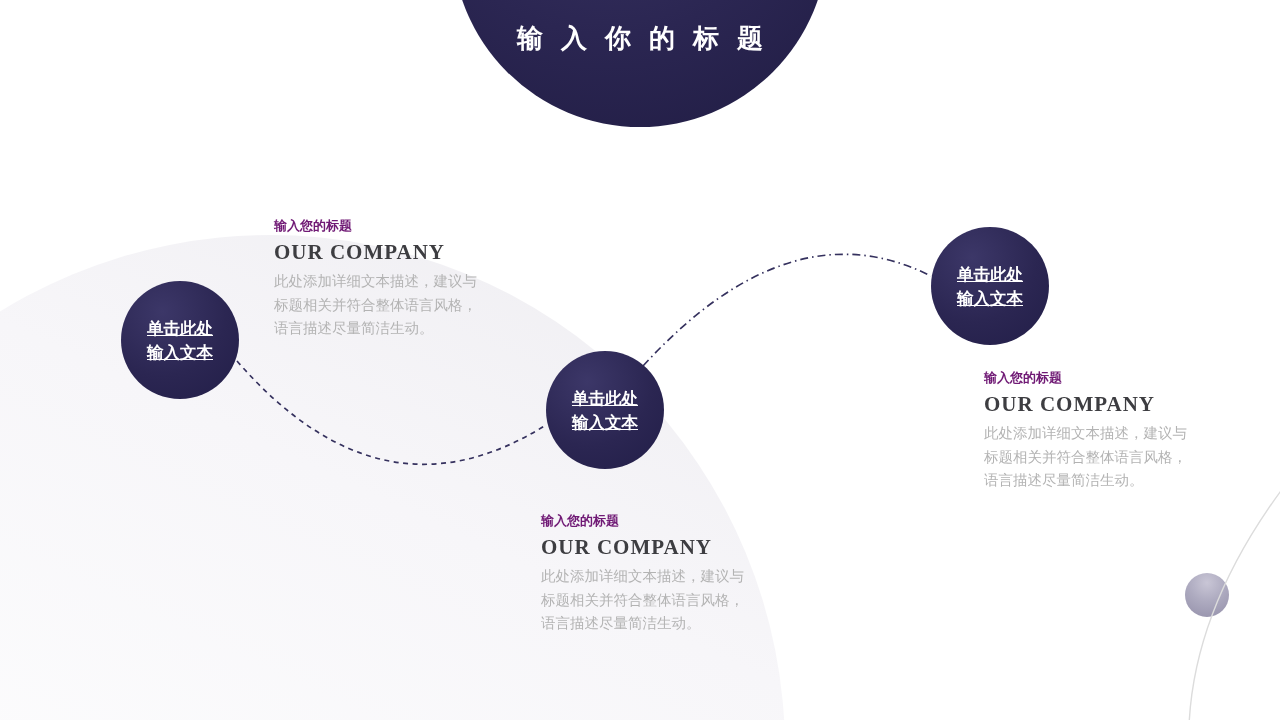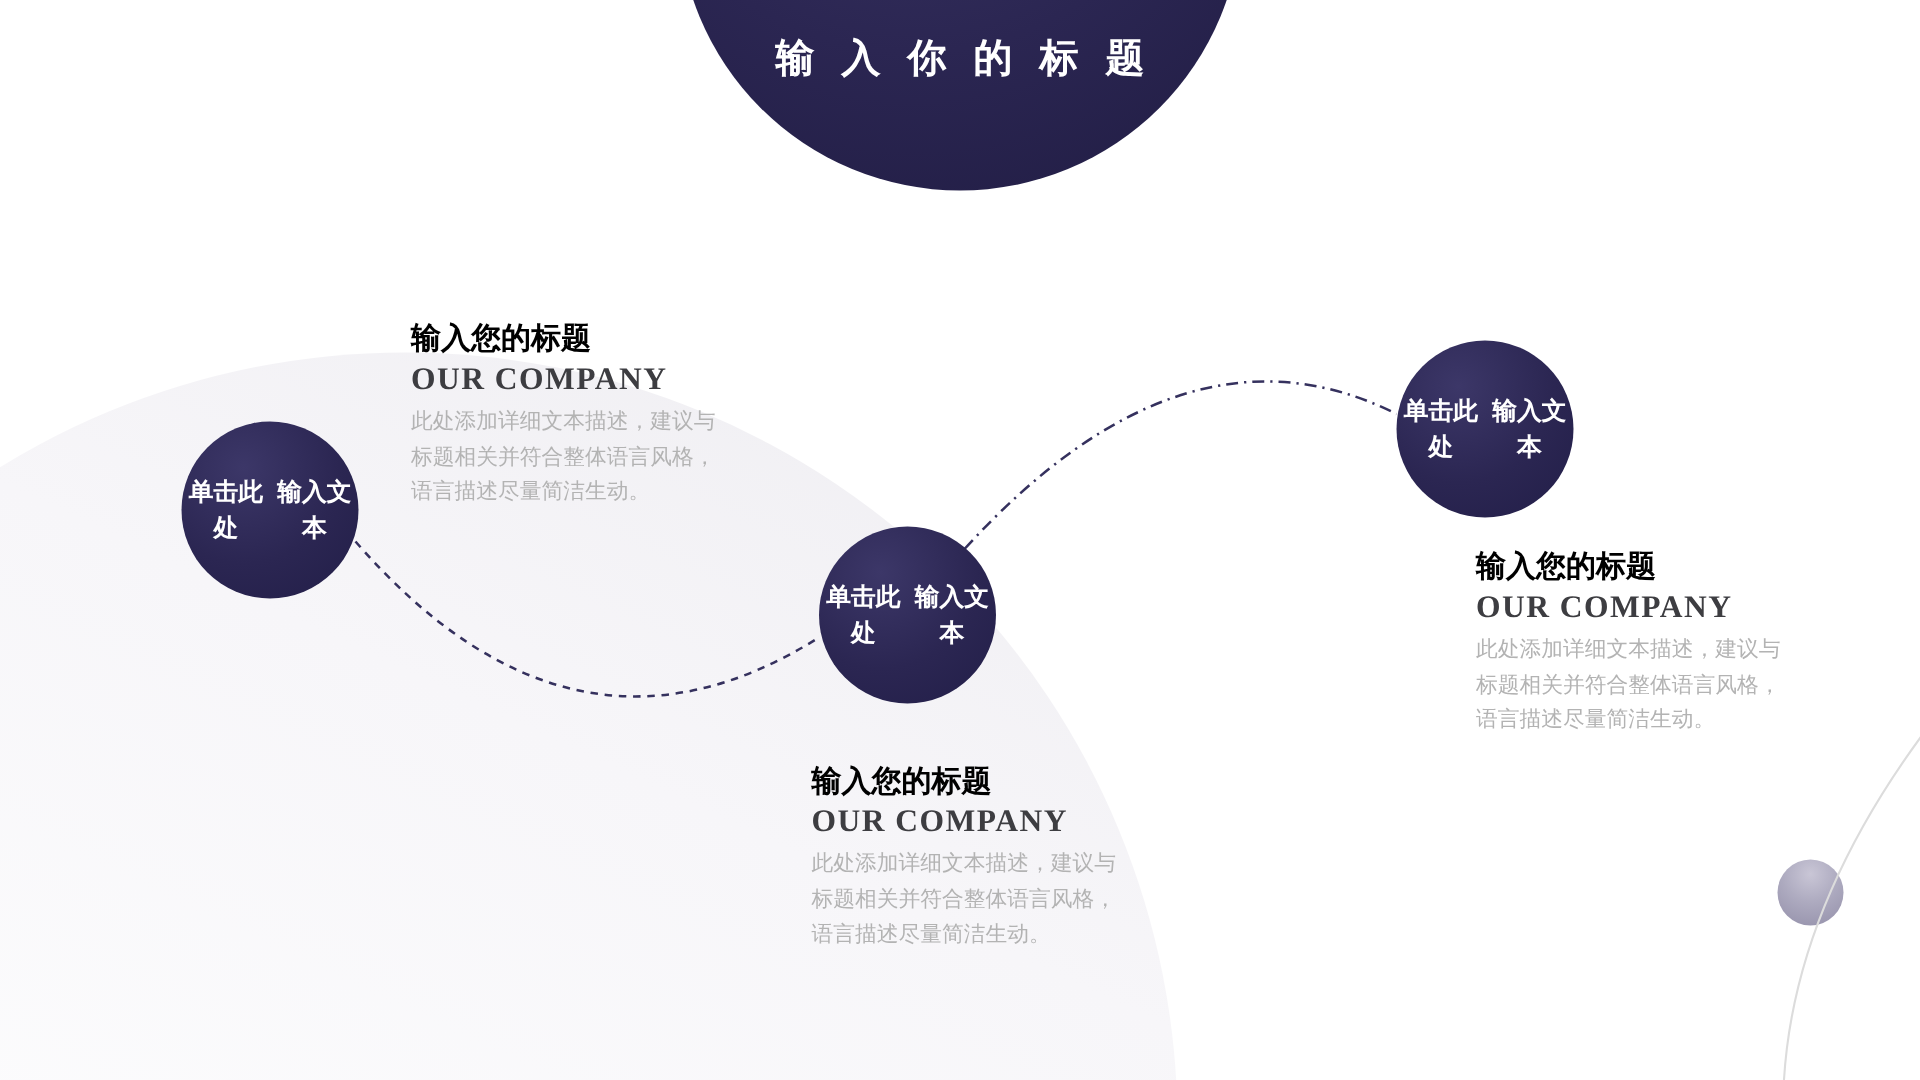--- a/index.html
+++ b/index.html
@@ -64,45 +64,46 @@
   }
 
   
   .node {
     position: absolute;
     width: 118px; height: 118px;
     border-radius: 50%;
     background: radial-gradient(circle at 35% 26%, #3c3768 0%, #2b2652 55%, #221e48 100%);
     color: #ffffff;
     display: flex;
-    flex-direction: row;
+    flex-direction: column;
     align-items: center;
     justify-content: center;
     z-index: 3;
     text-align: center;
     cursor: pointer;
+    text-decoration: underline;
   }
   .node span {
     font-size: 16.5px;
     font-weight: bold;
     line-height: 24px;
     display: block;
   }
   .node-1 { left: 121px; top: 281px; }
   .node-2 { left: 546px; top: 351px; }
   .node-3 { left: 931px; top: 227px; }
 
   
   .section { position: absolute; z-index: 3; width: 250px; }
   .section-1 { left: 274px; top: 213px; }
   .section-2 { left: 541px; top: 508px; }
   .section-3 { left: 984px; top: 365px; }
   .section .h-cn {
-    color: #000000;
-    font-size: 20px;
+    color: #701a75;
+    font-size: 13px;
     font-weight: bold;
     line-height: 26px;
     margin: 0;
   }
   .section .h-en {
     color: #3d3d41;
     font-size: 21px;
     font-weight: bold;
     letter-spacing: 1px;
     line-height: 27px;

